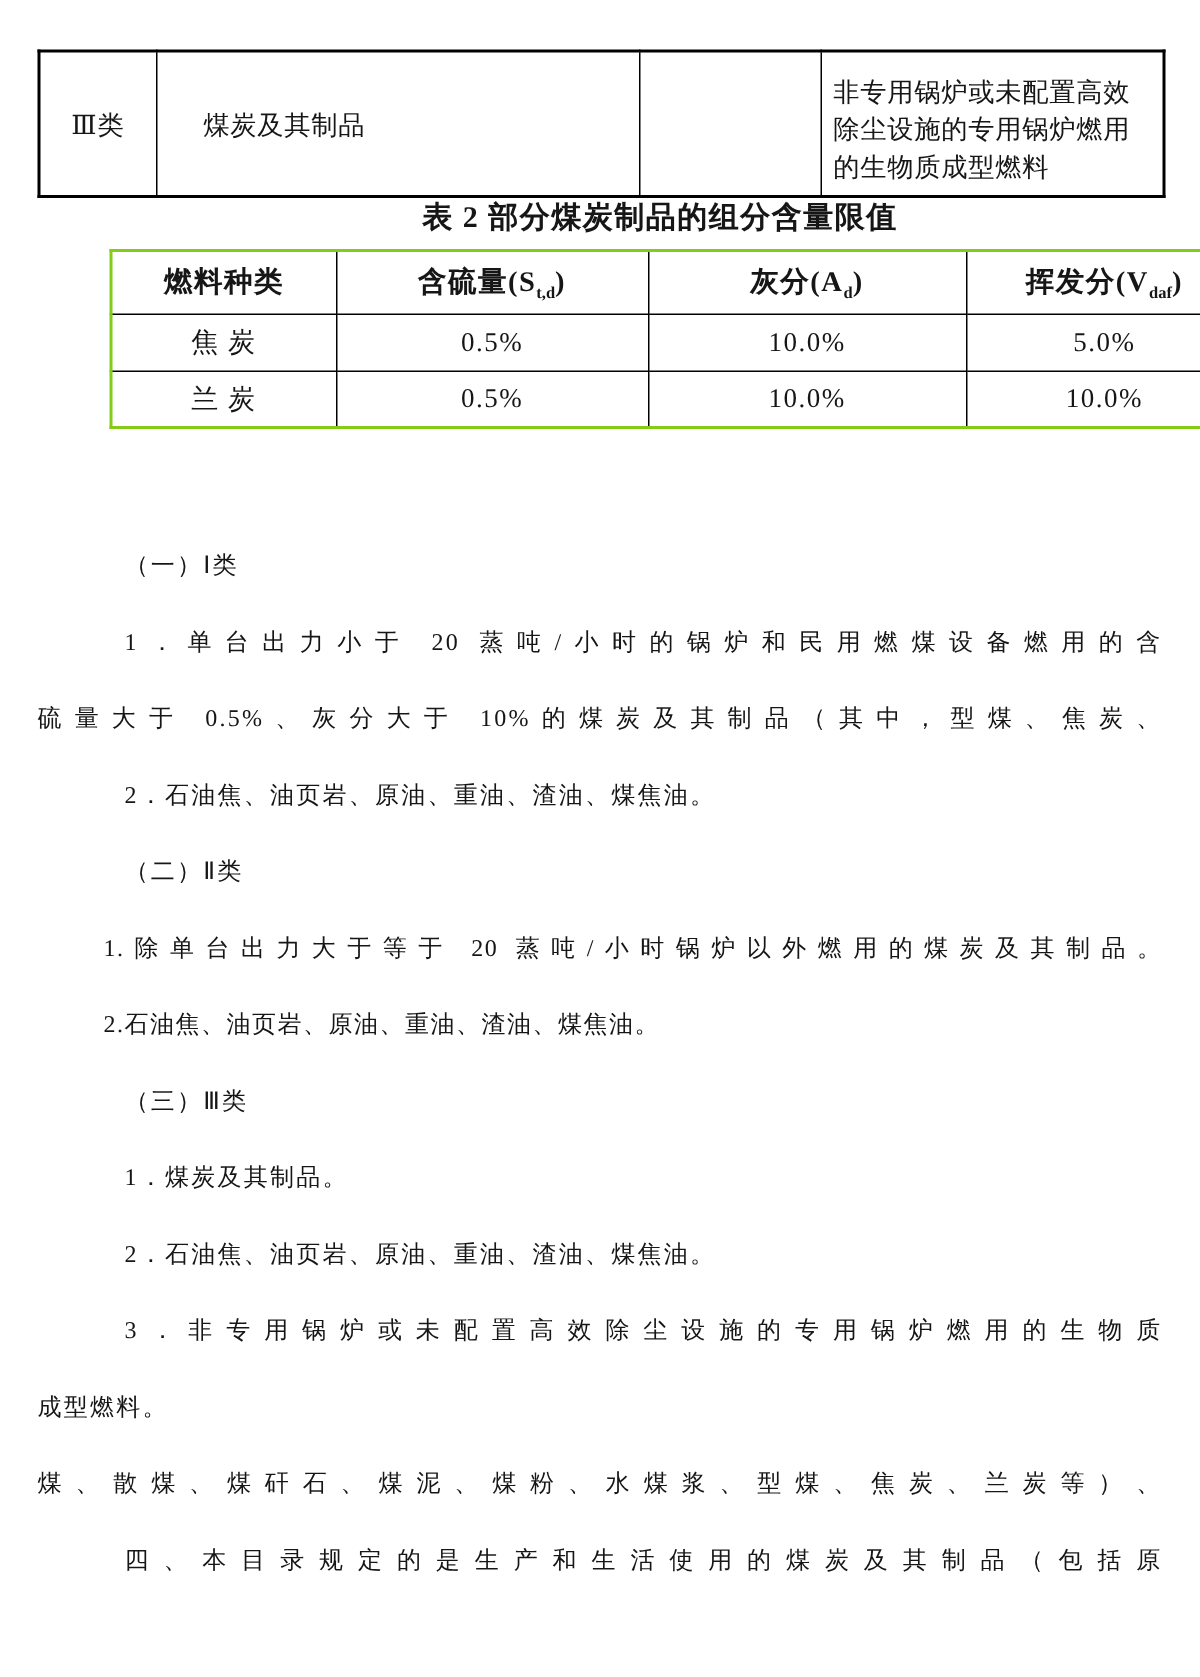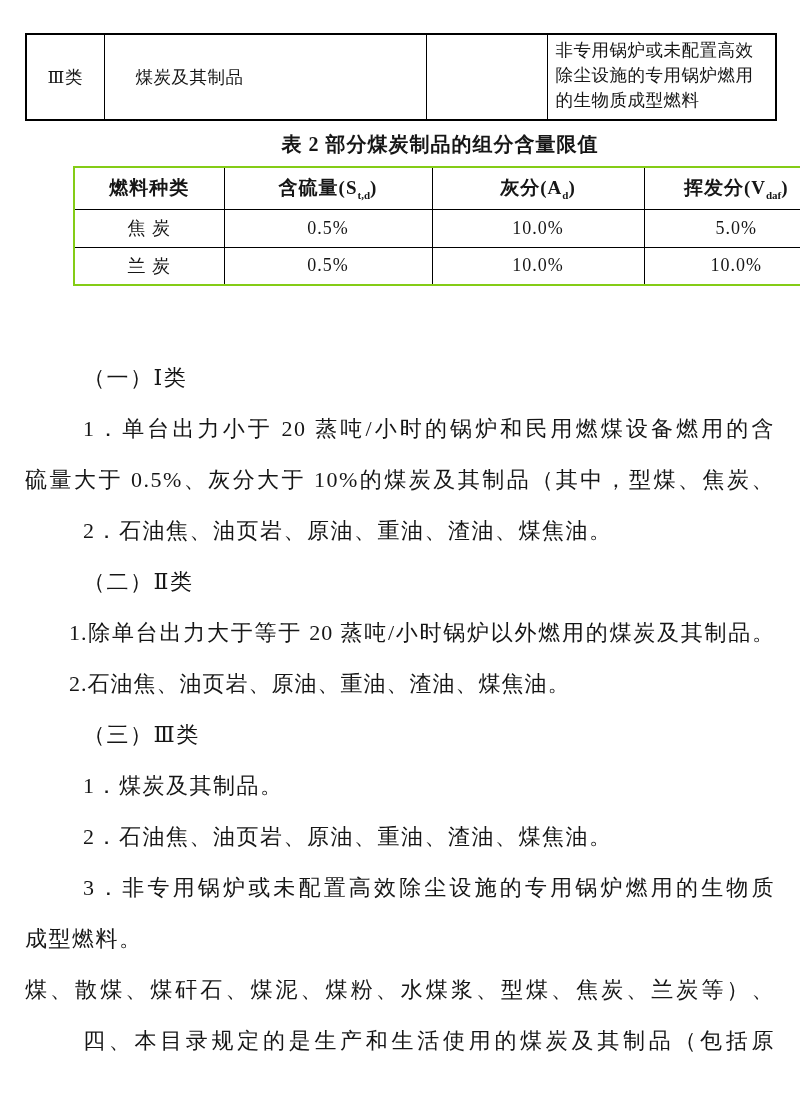--- a/index.html
+++ b/index.html
@@ -19,21 +19,21 @@
     table-layout:fixed;
   }
   .toptable td {
     border:1.5px solid #000;
     height:76px; vertical-align:middle;
     font-size:17.5px; letter-spacing:0.5px;
   }
   .toptable .c1 { width:78px;  text-align:center; }
   .toptable .c2 { width:322px; padding-left:31px; }
   .toptable .c3 { width:121px; }
-  .toptable .c4 { width:229px; padding:3px 4px 6px 8px; line-height:25px; word-break:break-all; }
+  .toptable .c4 { width:229px; padding:14px 4px 6px 8px; line-height:25px; word-break:break-all; }
 
   
   .t2title {
     position:absolute; left:0; top:131px; width:800px;
     text-align:center; font-weight:bold; font-size:20px; letter-spacing:1px;margin-left:40px;
   }
 
   
   .t2 {
     position:absolute; left:25px; top:166px; width:750px;
@@ -46,21 +46,21 @@
     text-align:center; vertical-align:middle;
   }
   .t2 th { height:42px; font-size:19px; font-weight:bold; letter-spacing:1px; }
   .t2 td { height:38px; font-size:18px; letter-spacing:1px; }
   .t2 .w1 { width:150px; } .t2 .w2 { width:208px; } .t2 .w3 { width:212px; } .t2 .w4 { width:185px; }
   .t2 sub { font-size:11px; letter-spacing:0; }
 
   
   .doc {
     position:absolute; left:25px; top:352px; width:750px;
-    font-size:22px; line-height:51px; letter-spacing:1.5px;
+    font-size:16px; line-height:51px; letter-spacing:1.5px;font-family:Liberation Serif, serif;
   }
   .bodyline { min-height:51px; }
   .indent    { text-indent:58px; }
   .indent-sm { text-indent:44px; letter-spacing:1px; }
   .fill      { text-align:justify; text-align-last:justify; }
 </style>
 </head>
 <body>
 
 <div class="page">

